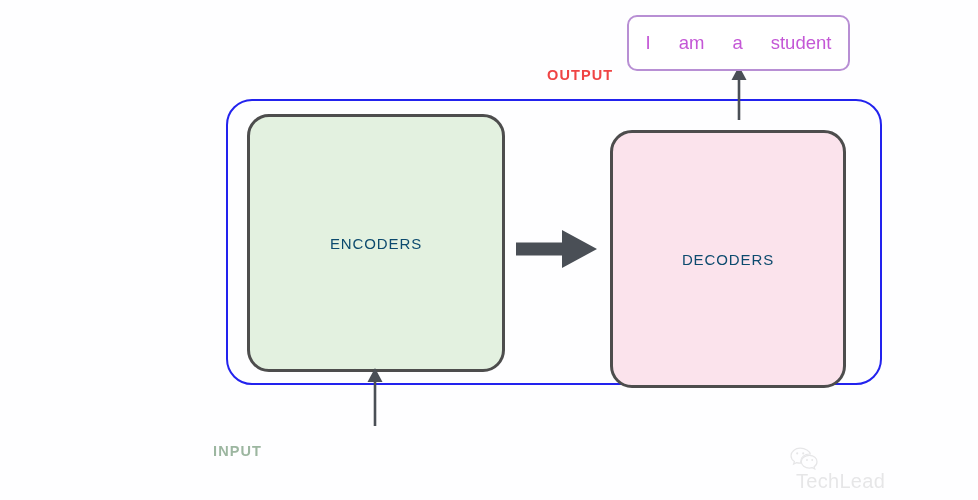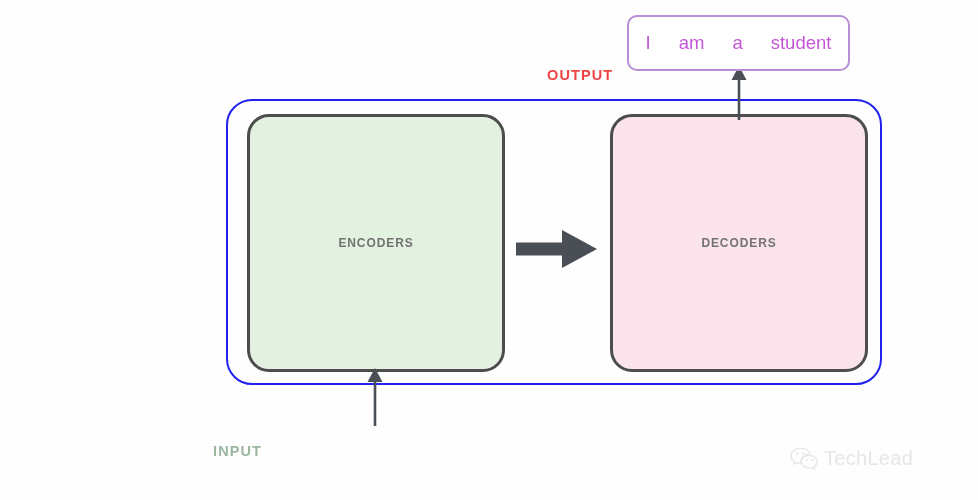--- a/index.html
+++ b/index.html
@@ -34,37 +34,37 @@
   .stack-box {
     position: absolute;
     box-sizing: border-box;
     border: 3px solid #4d4d4d;
     border-radius: 22px;
     display: flex;
     align-items: center;
     justify-content: center;
   }
   .stack-label {
-    font-size: 12px;
-    font-weight: bold;
+    font-size: 15px;
+    font-weight: normal;
     letter-spacing: 0.9px;
-    color: #737373;
+    color: #0c4a6e;
     user-select: none;
   }
   #encoders-box {
     left: 247px;
     top: 114px;
     width: 258px;
     height: 258px;
     background: #e3f1e0;
   }
   #decoders-box {
     left: 610px;
-    top: 114px;
-    width: 258px;
+    top: 130px;
+    width: 236px;
     height: 258px;
     background: #fbe3ec;
   }
 
   
   .mid-arrow {
     position: absolute;
     left: 516px;
     top: 229px;
     width: 82px;
@@ -150,23 +150,24 @@
     color: #9cb6a0;
     margin-left: 24px;
   }
 
   
   #watermark {
     position: absolute;
     left: 790px;
     top: 446px;
     display: flex;
-    align-items: flex-end;
+    align-items: flex-start;
     opacity: 0.55;
     user-select: none;
+    flex-direction: column;
   }
   #watermark .wm-text {
     font-size: 20px;
     color: #d3d3d5;
     margin-left: 6px;
     letter-spacing: 0.3px;
   }
 </style>
 </head>
 <body>

